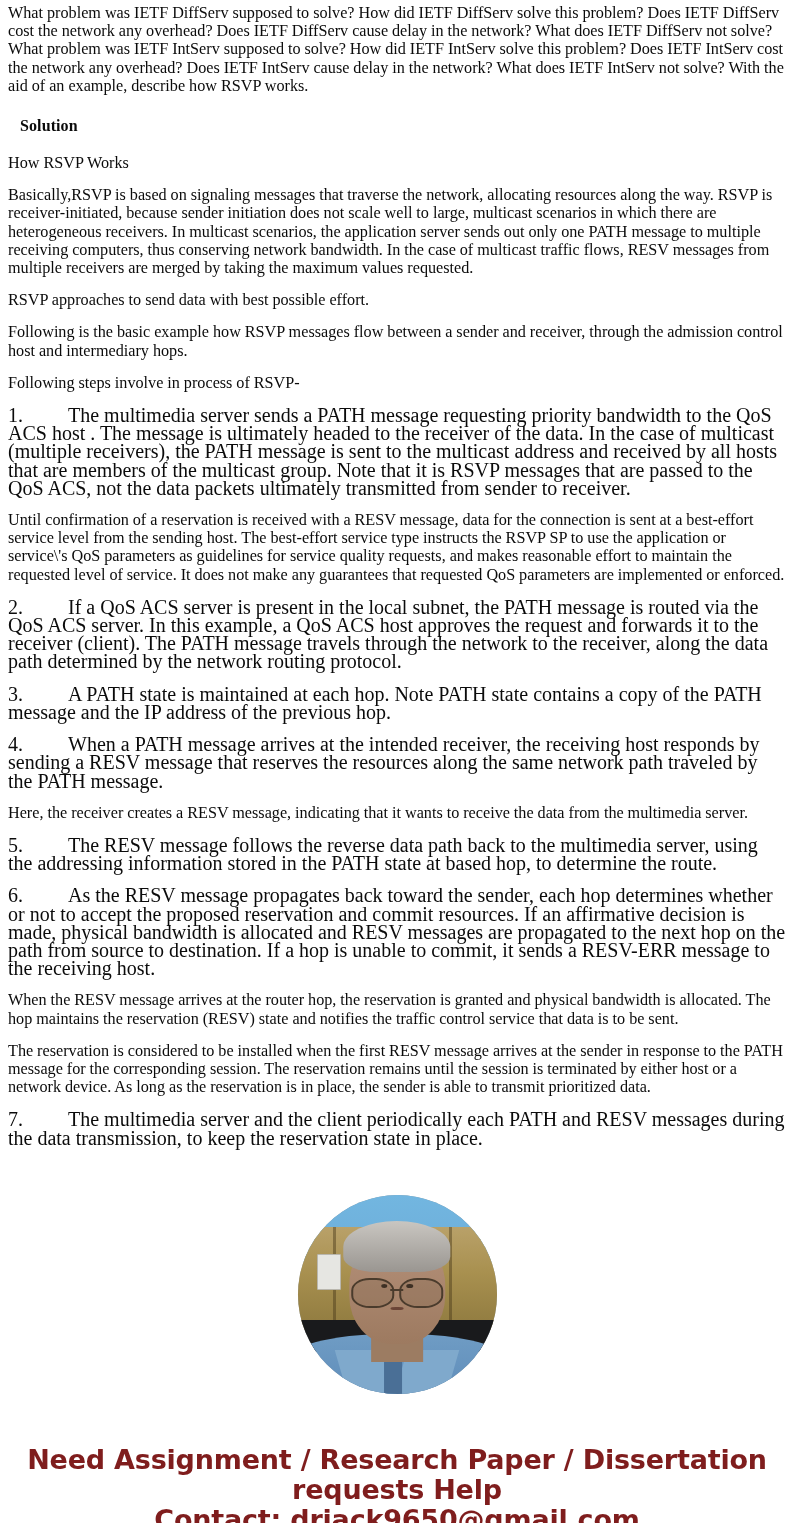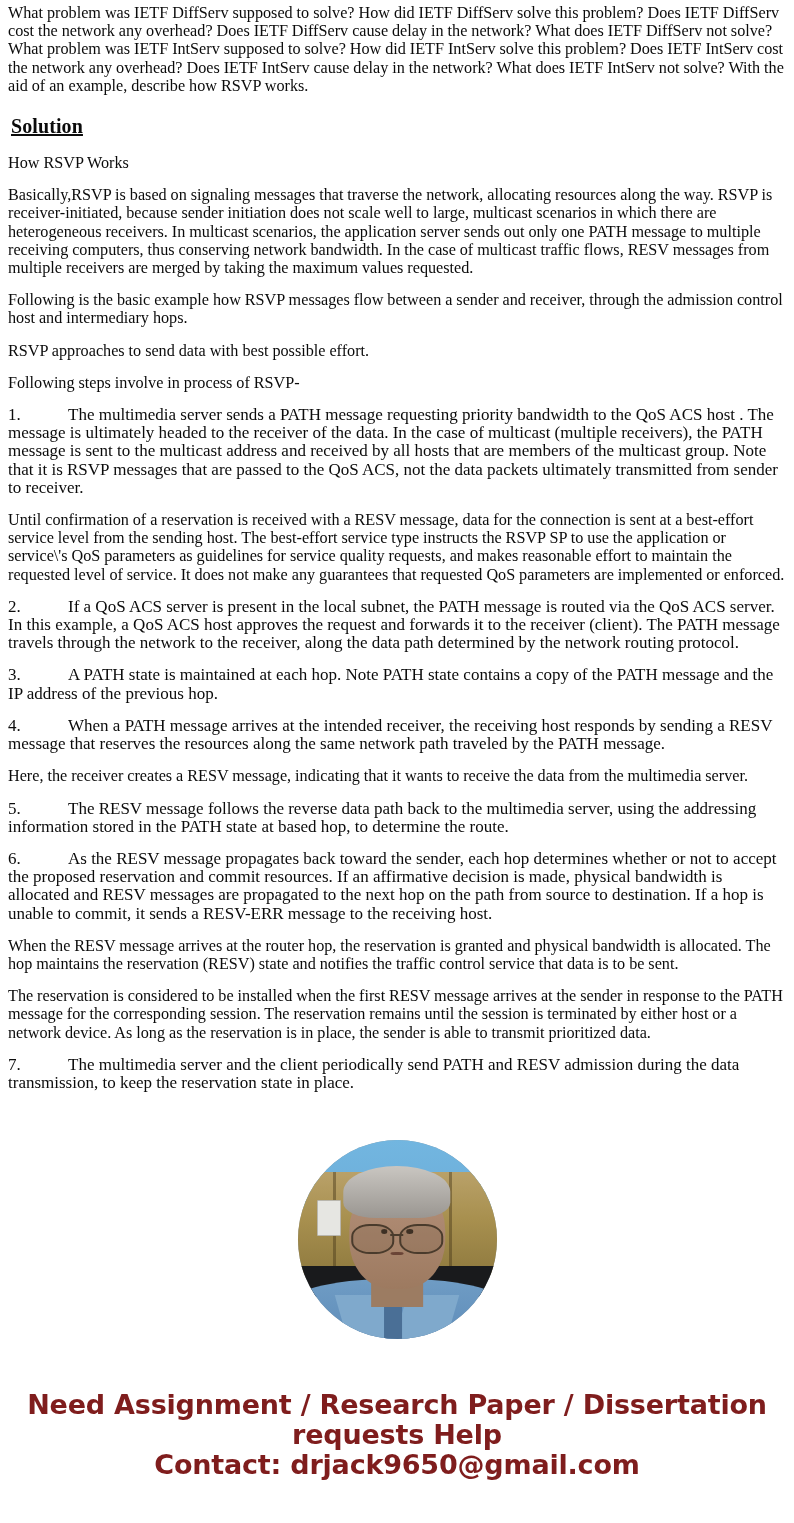--- a/index.html
+++ b/index.html
@@ -28,31 +28,30 @@
     margin: 0 0 14px 0;
     white-space: pre-wrap;
     word-spacing: -0.1px;
   }
   .intro {
     margin-bottom: 20px;
   }
 
   
   .heading {
-    font-size: 20px;
+    font-size: 16px;
     line-height: 22px;
     font-weight: bold;
-    margin: 0 0 17px 3px;
+    margin: 0 0 17px 12px;
     letter-spacing: 0.1px;
-    text-decoration: underline;
   }
 
   
   .step {
-    font-size: 17px;
+    font-size: 20px;
     line-height: 18.2px;
     margin: 0 0 14px 0;
     position: relative;
     text-align: left;
   }
   .step .num {
     display: inline-block;
     width: 60px;
   }
 
@@ -234,24 +233,24 @@
 <div class="page">
 
   <p class="para intro">What problem was IETF DiffServ supposed to solve? How did IETF DiffServ solve this problem? Does IETF DiffServ cost the network any overhead? Does IETF DiffServ cause delay in the network? What does IETF DiffServ not solve? What problem was IETF IntServ supposed to solve? How did IETF IntServ solve this problem? Does IETF IntServ cost the network any overhead? Does IETF IntServ cause delay in the network? What does IETF IntServ not solve? With the aid of an example, describe how RSVP works.</p>
 
   <h2 class="heading">Solution</h2>
 
   <p class="para">How RSVP Works</p>
 
   <p class="para">Basically,RSVP is based on signaling messages that traverse the network, allocating resources along the way. RSVP is receiver-initiated, because sender initiation does not scale well to large, multicast scenarios in which there are heterogeneous receivers. In multicast scenarios, the application server sends out only one PATH message to multiple receiving computers, thus conserving network bandwidth. In the case of multicast traffic flows, RESV messages from multiple receivers are merged by taking the maximum values requested.</p>
 
+  <p class="para">RSVP approaches to send data with best possible effort.</p>
+
   <p class="para">Following is the basic example how RSVP messages flow between a sender and receiver, through the admission control host and intermediary hops.</p>
 
-  <p class="para">RSVP approaches to send data with best possible effort.</p>
-
   <p class="para">Following steps involve in process of RSVP-</p>
 
   <p class="step"><span class="num">1.</span><span>The multimedia server sends a PATH message requesting priority bandwidth to the QoS ACS host . The message is ultimately headed to the receiver of the data. In the case of multicast (multiple receivers), the PATH message is sent to the multicast address and received by all hosts that are members of the multicast group. Note that it is RSVP messages that are passed to the QoS ACS, not the data packets ultimately transmitted from sender to receiver.</span></p>
 
   <p class="para">Until confirmation of a reservation is received with a RESV message, data for the connection is sent at a best-effort service level from the sending host. The best-effort service type instructs the RSVP SP to use the application or service\'s QoS parameters as guidelines for service quality requests, and makes reasonable effort to maintain the requested level of service. It does not make any guarantees that requested QoS parameters are implemented or enforced.</p>
 
   <p class="step"><span class="num">2.</span><span>If a QoS ACS server is present in the local subnet, the PATH message is routed via the QoS ACS server. In this example, a QoS ACS host approves the request and forwards it to the receiver (client). The PATH message travels through the network to the receiver, along the data path determined by the network routing protocol.</span></p>
 
   <p class="step"><span class="num">3.</span><span>A PATH state is maintained at each hop. Note PATH state contains a copy of the PATH message and the IP address of the previous hop.</span></p>
 
@@ -260,21 +259,21 @@
   <p class="para">Here, the receiver creates a RESV message, indicating that it wants to receive the data from the multimedia server.</p>
 
   <p class="step"><span class="num">5.</span><span>The RESV message follows the reverse data path back to the multimedia server, using the addressing information stored in the PATH state at based hop, to determine the route.</span></p>
 
   <p class="step"><span class="num">6.</span><span>As the RESV message propagates back toward the sender, each hop determines whether or not to accept the proposed reservation and commit resources. If an affirmative decision is made, physical bandwidth is allocated and RESV messages are propagated to the next hop on the path from source to destination. If a hop is unable to commit, it sends a RESV-ERR message to the receiving host.</span></p>
 
   <p class="para">When the RESV message arrives at the router hop, the reservation is granted and physical bandwidth is allocated. The hop maintains the reservation (RESV) state and notifies the traffic control service that data is to be sent.</p>
 
   <p class="para">The reservation is considered to be installed when the first RESV message arrives at the sender in response to the PATH message for the corresponding session. The reservation remains until the session is terminated by either host or a network device. As long as the reservation is in place, the sender is able to transmit prioritized data.</p>
 
-  <p class="step"><span class="num">7.</span><span>The multimedia server and the client periodically send PATH and RESV admission during the data transmission, to keep the reservation state in place.</span></p>
+  <p class="step"><span class="num">7.</span><span>The multimedia server and the client periodically each PATH and RESV messages during the data transmission, to keep the reservation state in place.</span></p>
 
   <div class="avatar-wrap">
     <div class="avatar">
       <div class="ph-sky"></div>
       <div class="ph-wall">
         <div class="ph-wall-pan" style="left:18%"></div>
         <div class="ph-wall-pan" style="left:76%"></div>
       </div>
       <div class="ph-switch"></div>
       <div class="ph-dark"></div>

